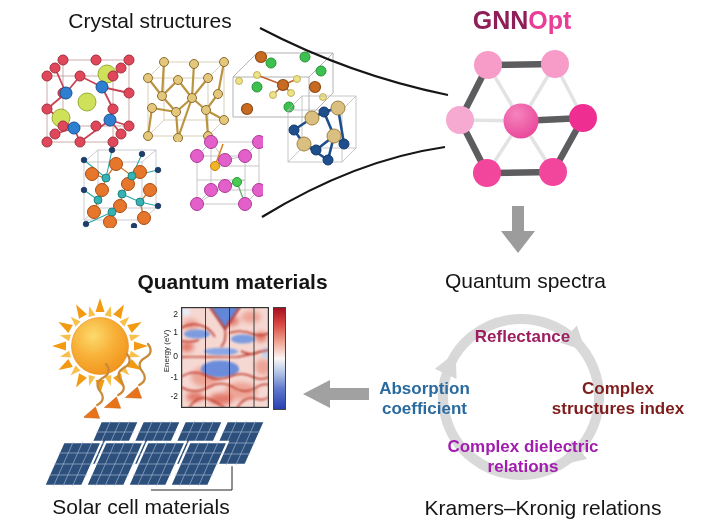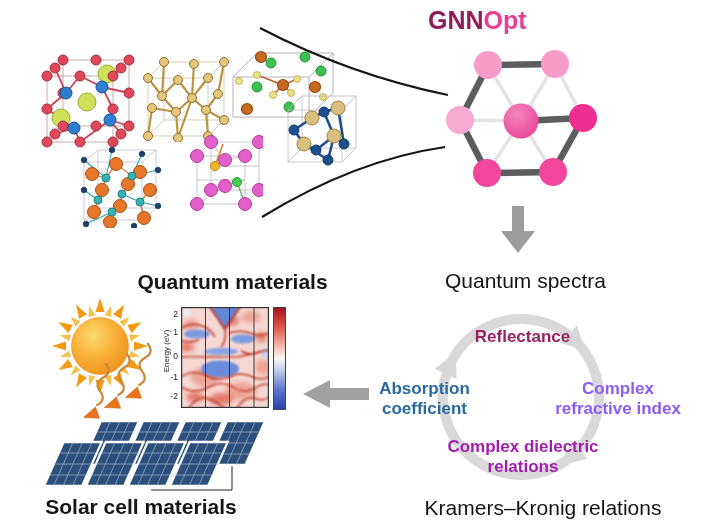--- a/index.html
+++ b/index.html
@@ -1,46 +1,47 @@
 <!DOCTYPE html>
 <html><head>
 <meta charset="utf-8">
 <style>
   html,body{margin:0;padding:0;background:#fff;}
   #fig{position:relative;width:720px;height:530px;background:#ffffff;overflow:hidden;
        font-family:"Liberation Sans",sans-serif;}
   .abs{position:absolute;}
   .title{position:absolute;font-size:21px;color:#151515;text-align:center;white-space:nowrap;}
-  .logo{position:absolute;left:428px;top:6px;width:188px;
+  .logo{position:absolute;left:428px;top:6px;width:188px;text-align:center;
         font-size:25px;font-weight:bold;white-space:nowrap;}
   .logo .gnn{color:#8e1d58;}
   .logo .opt{color:#ea3d96;}
   .cyc{position:absolute;font-weight:bold;font-size:17px;line-height:20px;text-align:center;}
   .c-reflect{color:#9c2060;}
-  .c-refract{color:#8b5cf6;}
+  .c-refract{color:#7f1d1d;}
   .c-dielec{color:#a21caf;}
   .c-absorb{color:#2a6a9e;}
   
   #heatmap{position:absolute;left:156px;top:297px;width:142px;height:121px;}
   .hm-tick{position:absolute;left:6px;width:16px;text-align:right;font-size:8.5px;color:#222;}
   .hm-ylabel{position:absolute;left:-19px;top:49px;width:60px;height:10px;text-align:center;
              font-size:8px;color:#222;transform:rotate(-90deg);}
   #colorbar{position:absolute;left:117px;top:10px;width:11px;height:101px;border:1px solid #444;
             background:linear-gradient(#a51020,#d84840 16%,#f0a090 33%,#faf6f4 50%,#b8c8e8 63%,#6078cc 80%,#2840b0);}
   svg{display:block;}
 </style>
 </head>
 <body>
 
 <div id="fig">
 
+  <div class="title" style="left:50px;top:9px;width:200px;">Crystal structures</div>
   <div class="logo"><span class="gnn">GNN</span><span class="opt">Opt</span></div>
   <div class="title" style="left:125px;top:270px;width:215px;font-weight:bold;">Quantum materials</div>
   <div class="title" style="left:428px;top:269px;width:195px;">Quantum spectra</div>
-  <div class="title" style="left:22px;top:495px;width:238px;font-weight:bold;">Solar cell materials</div>
+  <div class="title" style="left:22px;top:495px;width:238px;">Solar cell materials</div>
   <div class="title" style="left:383px;top:496px;width:320px;">Kramers–Kronig relations</div>
 
   <svg class="abs" style="left:33px;top:46px;" width="106" height="102" viewBox="0 0 106 102">
     <g stroke="#c6a3a3" stroke-width="0.9" fill="none">
       <rect x="14" y="30" width="66" height="66"></rect>
         <rect x="30" y="14" width="66" height="66"></rect>
       <path d="M14,30 L30,14 M80,30 L96,14 M14,96 L30,80 M80,96 L96,80"></path>
     </g>
     <g stroke="#c94458" stroke-width="1.8">
       <path d="M33,47 L47,30 M33,47 L14,63 M33,47 L30,47 M33,47 L22,22"></path>
@@ -285,21 +286,21 @@
     </g>
   </svg>
 
   <div class="cyc c-reflect" style="left:425px;top:327px;width:195px;">Reflectance</div>
   <div class="cyc c-absorb" style="left:352px;top:379px;width:145px;">
     <div>Absorption</div>
     <div>coefficient</div>
   </div>
   <div class="cyc c-refract" style="left:538px;top:379px;width:160px;">
     <div>Complex</div>
-    <div>refractive index</div>
+    <div>structures index</div>
   </div>
   <div class="cyc c-dielec" style="left:428px;top:437px;width:190px;">
     <div>Complex dielectric</div>
     <div>relations</div>
   </div>
 
   <svg class="abs" style="left:303px;top:377px;" width="66" height="34" viewBox="0 0 66 34">
     <polygon points="66,11 27,11 27,3 0,17 27,31 27,23 66,23" fill="#a1a1a1"></polygon>
   </svg>
 

